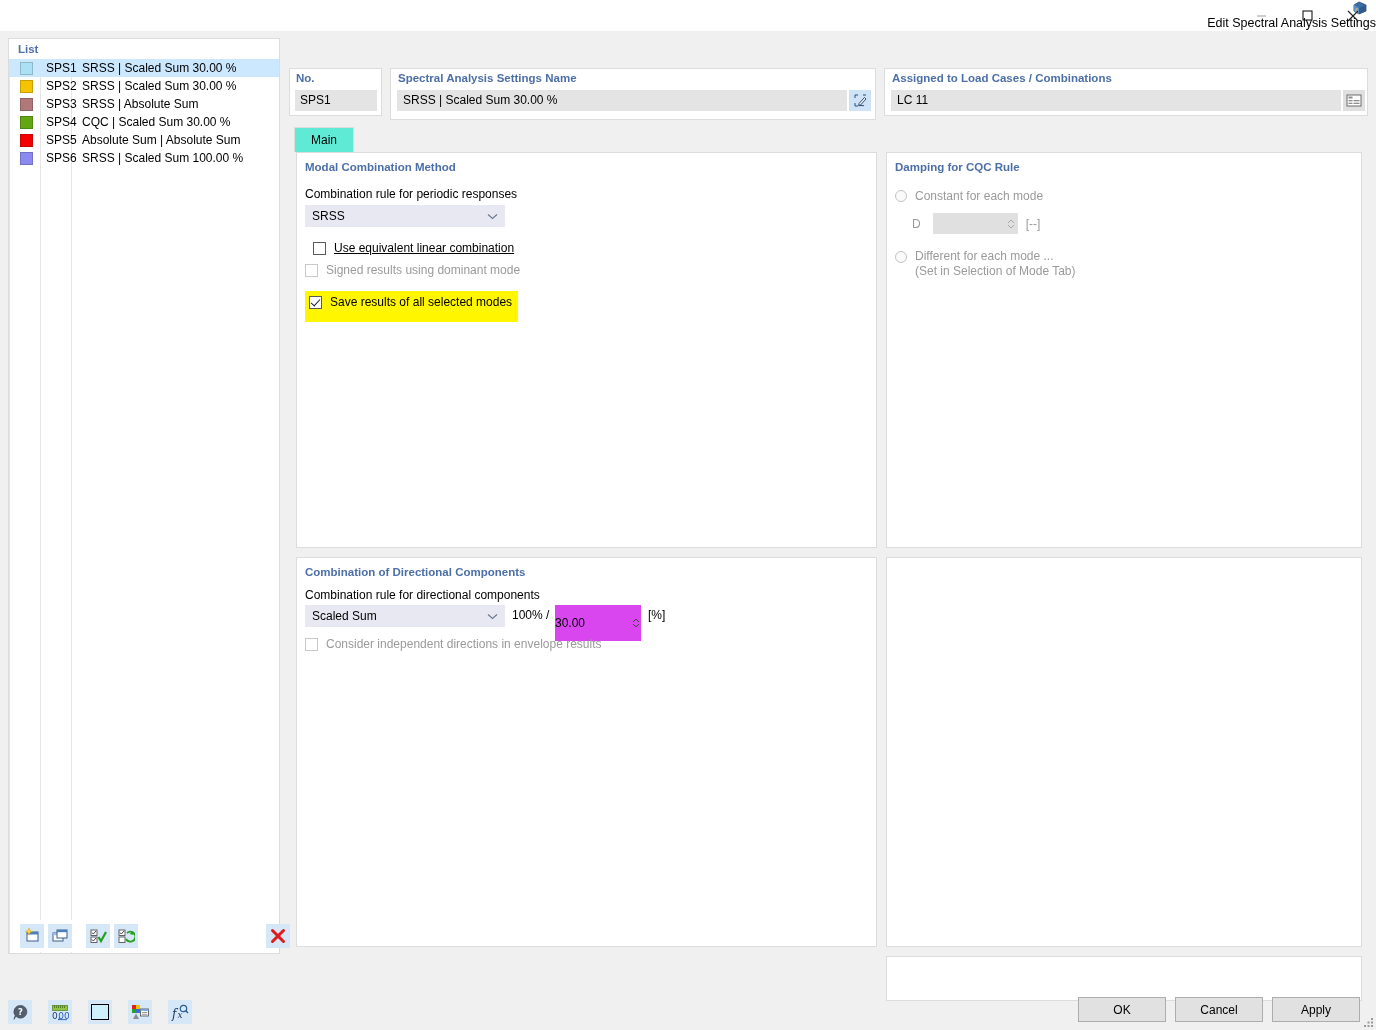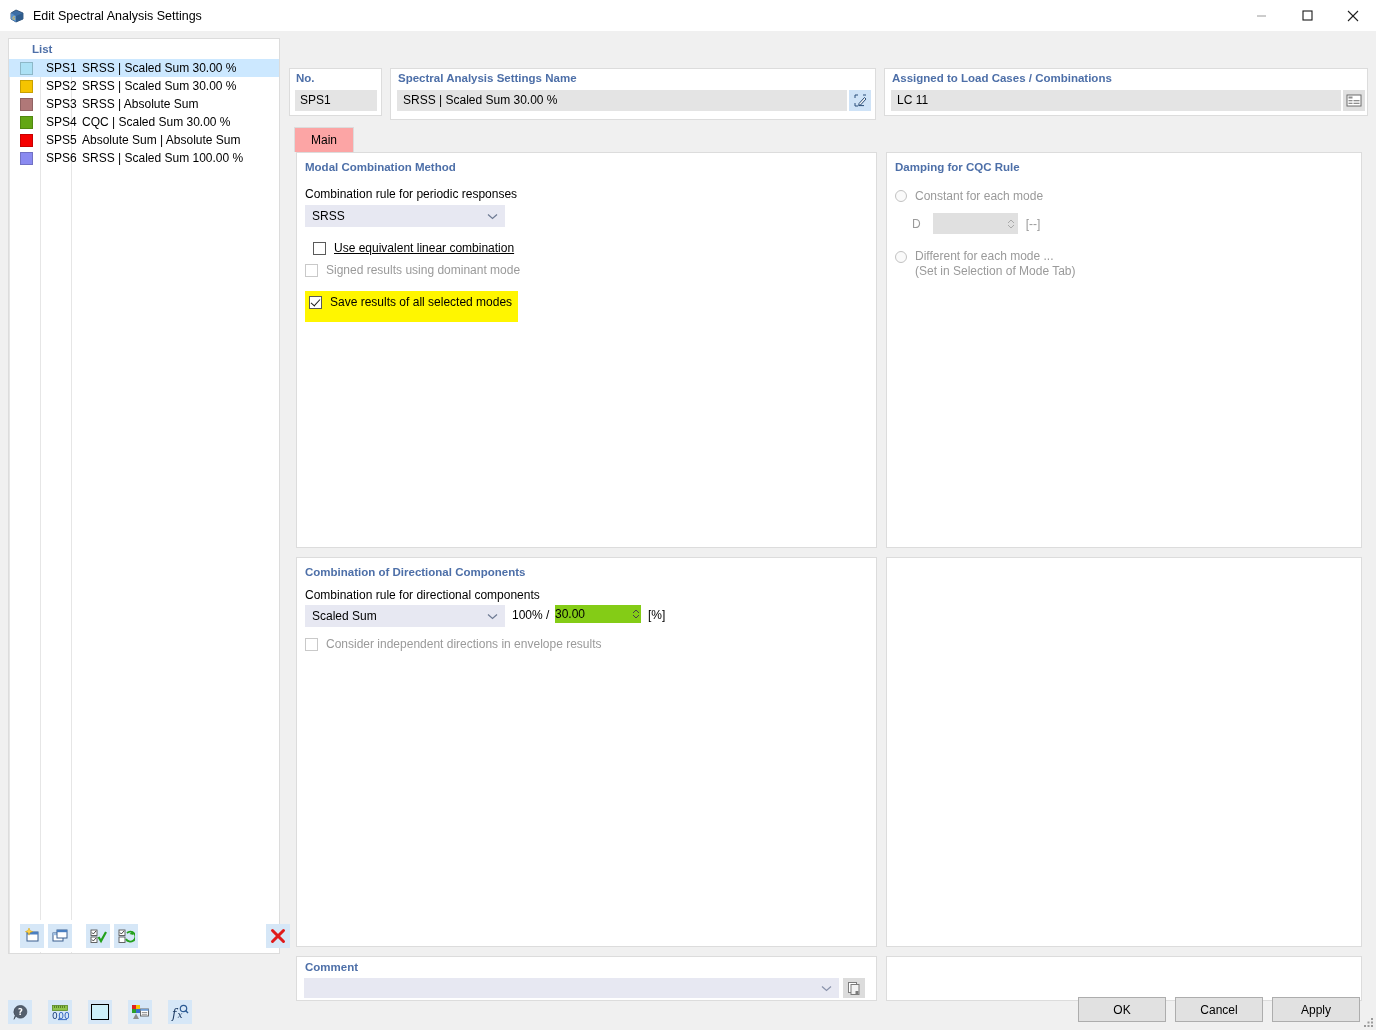--- a/index.html
+++ b/index.html
@@ -10,21 +10,21 @@
     font-family: "Liberation Sans", sans-serif;
     font-size: 12px;
     color: #000;
     overflow: hidden;
   }
 
   
   #titlebar {
     position: absolute; left: 0; top: 0; width: 1376px; height: 31px;
     background: #ffffff;
-    display: flex; align-items: center;
+    display: flex; align-items: flex-end; flex-direction: column;
   }
   #title-icon {
     width: 16px; height: 16px; margin-left: 9px; margin-right: 8px;
     position: relative; flex: none;
   }
   #title-text { font-size: 12.5px; color: #000; }
   .wbtn {
     width: 46px; height: 31px; display: flex; align-items: center; justify-content: center;
     font-size: 13px; color: #202020;
   }
@@ -50,21 +50,21 @@
   .grp-label {
     position: absolute;
     color: #4d6fa8;
     font-weight: bold;
     font-size: 11.5px;
   }
 
   
   #list-panel { left: 8px; top: 7px; width: 272px; height: 916px; }
   #list-header {
-    position: absolute; left: 14px; top: 0; width: 270px; height: 20px;
+    position: absolute; left: 0; top: 0; width: 270px; height: 20px;
     padding: 3px 0 0 9px;
   }
   #list-cols {
     position: absolute; left: 0; top: 20px; width: 270px; bottom: 0;
   }
   .col-sep {
     position: absolute; top: 0; bottom: 0; width: 1px; background: #e6e6e6;
   }
   #list-rows { position: absolute; left: 0; top: 20px; width: 270px; }
   .list-row {
@@ -127,21 +127,21 @@
     position: absolute; left: 458px; top: 21px; width: 22px; height: 21px;
     background: #e0e0e0; display: flex; align-items: center; justify-content: center;
   }
 
   
   #tab-strip {
     position: absolute; left: 289px; top: 96px; width: 1079px; height: 25px;
   }
   #tab-main {
     position: absolute; left: 5px; top: 0; height: 25px;
-    padding: 0 16px; background: #fca5a5;
+    padding: 0 16px; background: #5eead4;
     display: flex; align-items: center; font-size: 12px;
     border: 1px solid #dcdcdc; border-bottom: none;
   }
 
   
   #modal-panel   { left: 296px; top: 121px; width: 581px; height: 396px; }
   #damping-panel { left: 886px; top: 121px; width: 476px; height: 396px; }
   #dir-panel     { left: 296px; top: 526px; width: 581px; height: 390px; }
   #right-empty   { left: 886px; top: 526px; width: 476px; height: 390px; }
   #comment-panel { left: 296px; top: 925px; width: 581px; height: 45px; }
@@ -176,21 +176,21 @@
   .cb-text { margin-left: 8px; font-size: 12px; }
 
   
   .rbox {
     width: 12px; height: 12px; border: 1px solid #c2c2c2; border-radius: 50%;
     background: #fafafa; flex: none;
   }
 
   
   .spin {
-    background: #84cc16; height: 18px; display: flex; align-items: center;
+    background: #d946ef; height: 36px; display: flex; align-items: center;
     position: relative; font-size: 12px; color: #000; gap: 39px;
   }
   .spin .val { flex: 1; text-align: right; padding-right: 6px; }
   .spin .arrows {
     width: 13px; height: 21px; display: flex; flex-direction: column;
     align-items: center; justify-content: center; color: #444;
   }
 
   .disabled-field {
     background: #e0e0e0; height: 21px; position: relative;
@@ -465,38 +465,20 @@
     <div class="inner-label" style="position:absolute; left:351px; top:50px;">[%]</div>
 
     <div class="cb-row" style="position:absolute; left:8px; top:79px;">
       <span class="cbox disabled"></span>
       <span class="cb-text muted">Consider independent directions in envelope results</span>
     </div>
   </div>
 
   <div class="panel" id="right-empty"></div>
 
-  <div class="panel" id="comment-panel">
-    <div class="grp-label" style="left:8px; top:4px;">Comment</div>
-    <div class="combo" style="position:absolute; left:7px; top:21px; width:535px; height:20px;">
-      <span></span>
-      <span class="chev">
-        <svg width="11" height="7" viewBox="0 0 11 7">
-            <path d="M1 1.5 L5.5 5.5 L10 1.5" fill="none" stroke="#8a93ab" stroke-width="1.2"></path>
-          </svg>
-      </span>
-    </div>
-    <div style="position:absolute; left:546px; top:21px; width:22px; height:20px; background:#dcdcdc; display:flex; align-items:center; justify-content:center;">
-      <svg width="14" height="14" viewBox="0 0 14 14">
-        <rect x="1.5" y="1.5" width="8" height="10" fill="#fff" stroke="#7b7b7b" stroke-width="1"></rect>
-        <rect x="4" y="3.5" width="8" height="10" fill="#f2f2f2" stroke="#7b7b7b" stroke-width="1"></rect>
-        <rect x="8.5" y="10" width="3" height="3" fill="#7b7b7b"></rect>
-      </svg>
-    </div>
-  </div>
 
   <div class="panel" id="comment-right"></div>
 
   <div id="bottom-toolbar">
     <div class="tbtn" style="margin-left:0;">
       <svg width="17" height="17" viewBox="0 0 17 17">
         <path d="M8.5 1.5 a6.3 6.3 0 1 1 -4.6 10.6 L2 15.3 L3.2 11.6 A6.3 6.3 0 0 1 8.5 1.5 Z" fill="#55606e" stroke="#3c4653" stroke-width="0.7"></path>
         <text x="6.1" y="11.4" font-size="8.4" fill="#ffffff" font-family="DejaVu Sans, sans-serif" font-weight="bold">?</text>
       </svg>
     </div>

